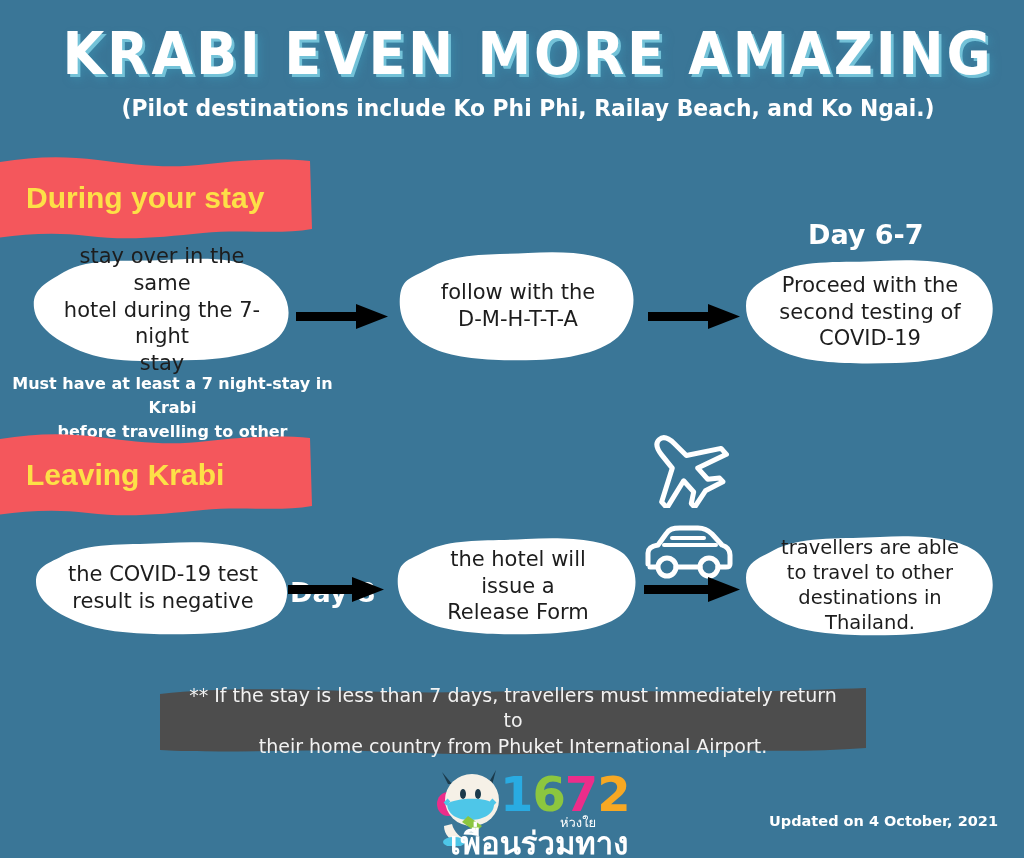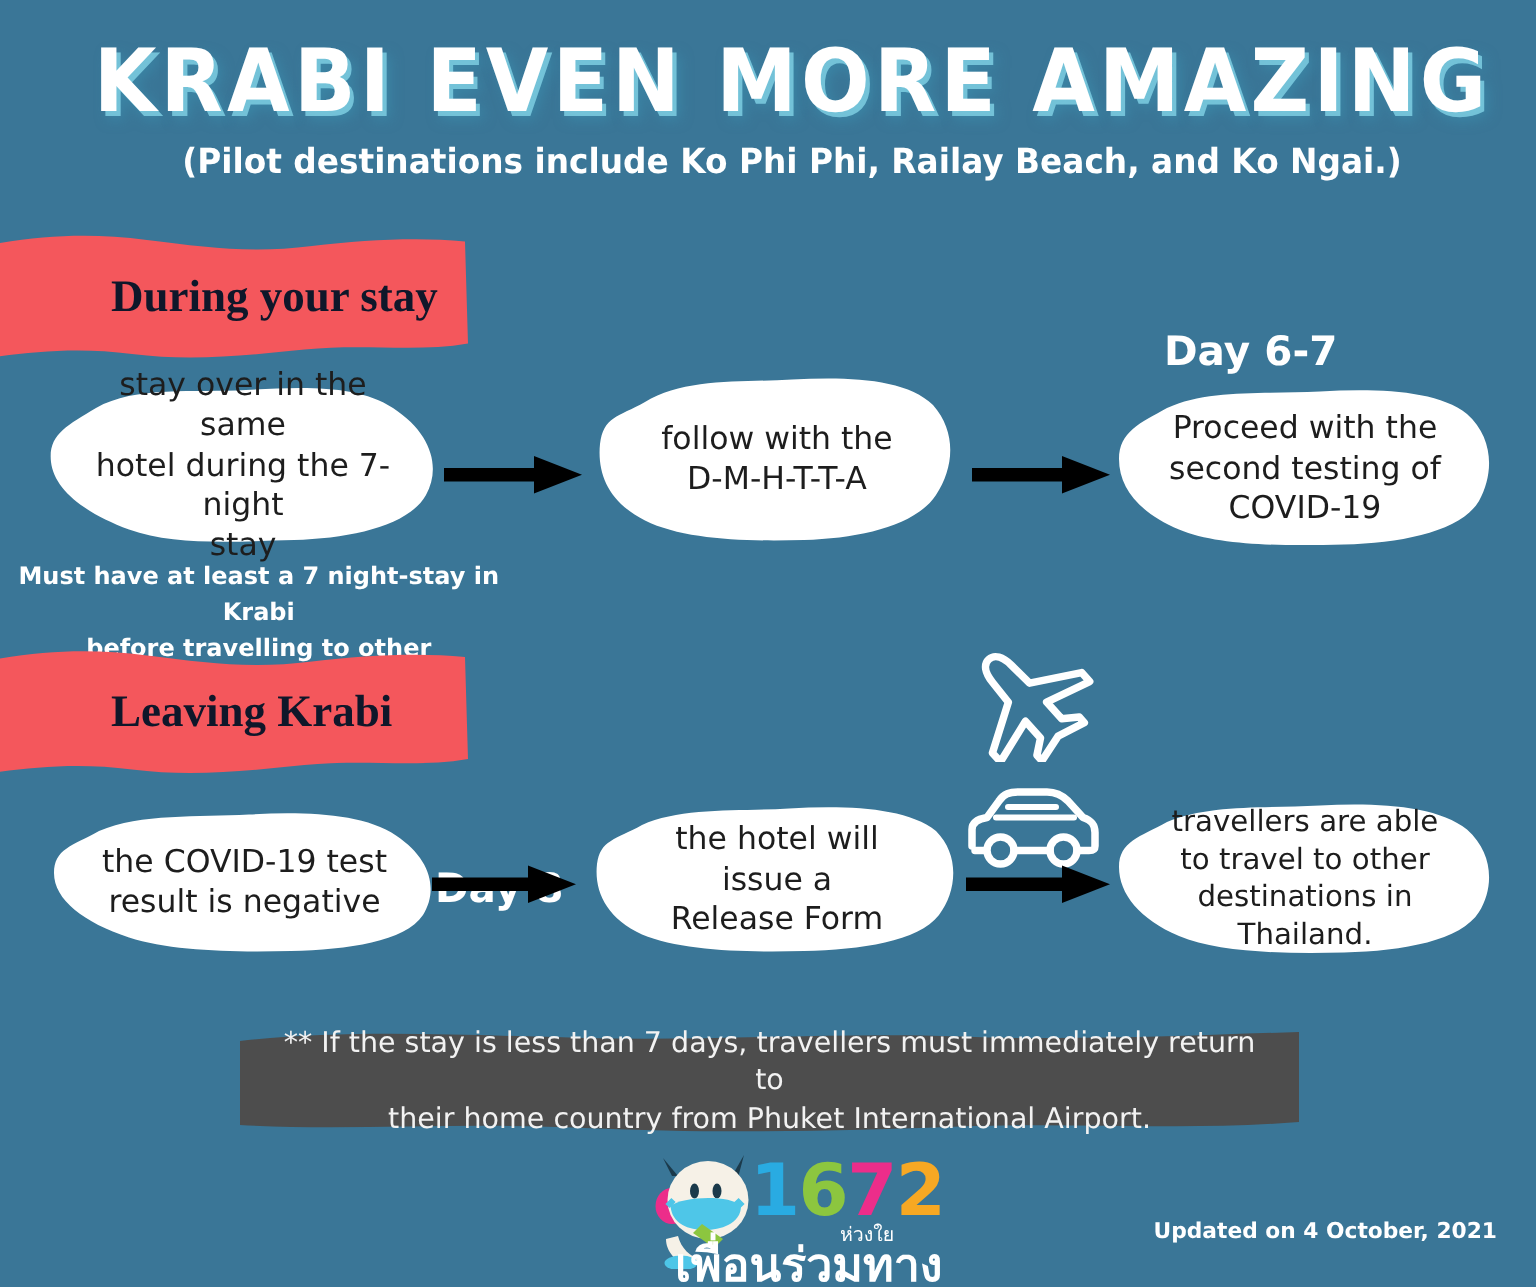--- a/index.html
+++ b/index.html
@@ -51,26 +51,25 @@
     left: -12px;
     width: 325px;
     height: 86px;
   }
   .ribbon svg { display:block; width:100%; height:100%; }
   .ribbon-label {
     position: absolute;
     left: 38px;
     top: 50%;
     transform: translateY(-50%);
-    font-family: Liberation Serif, serif;
+    font-family: Liberation Sans, sans-serif;
     font-weight: 700;
     font-size: 30px;
-    color: #0f172a;
+    color: #fde047;
     white-space: nowrap;
-    margin-left: 48px;
   }
   #ribbon-during { top: 155px; }
   #ribbon-leaving { top: 432px; }
 
   
   .blob {
     position: absolute;
     display: flex;
     align-items: center;
     justify-content: center;
@@ -235,21 +234,21 @@
 D-M-H-T-T-A</div>
 </div>
 
 <div class="arrow" style="left:648px; top:302px;">
   <svg width="92" height="28" viewBox="0 0 92 28">
     <rect x="0" y="10" width="66" height="9" fill="#000000"></rect>
     <polygon points="60,2 92,14.5 60,27" fill="#000000"></polygon>
   </svg>
 </div>
 
-<div class="day-label" style="left:776px; top:219px;">Day 6-7</div>
+<div class="day-label" style="left:808px; top:219px;">Day 6-7</div>
 
 <div class="blob" style="left:744px; top:258px; width:252px; height:108px;">
   <svg class="blob-bg" viewBox="0 0 252 108" preserveAspectRatio="none">
     <path d="M34,14 C62,1 100,5 136,3 C174,1 214,2 234,18 C252,34 252,58 242,76
              C230,96 192,104 152,105 C112,106 68,106 42,95 C16,84 2,68 2,48
              C2,30 16,24 34,14 Z" fill="#ffffff"></path>
   </svg>
   <div class="blob-text">Proceed with the
 second testing of
 COVID-19</div>

